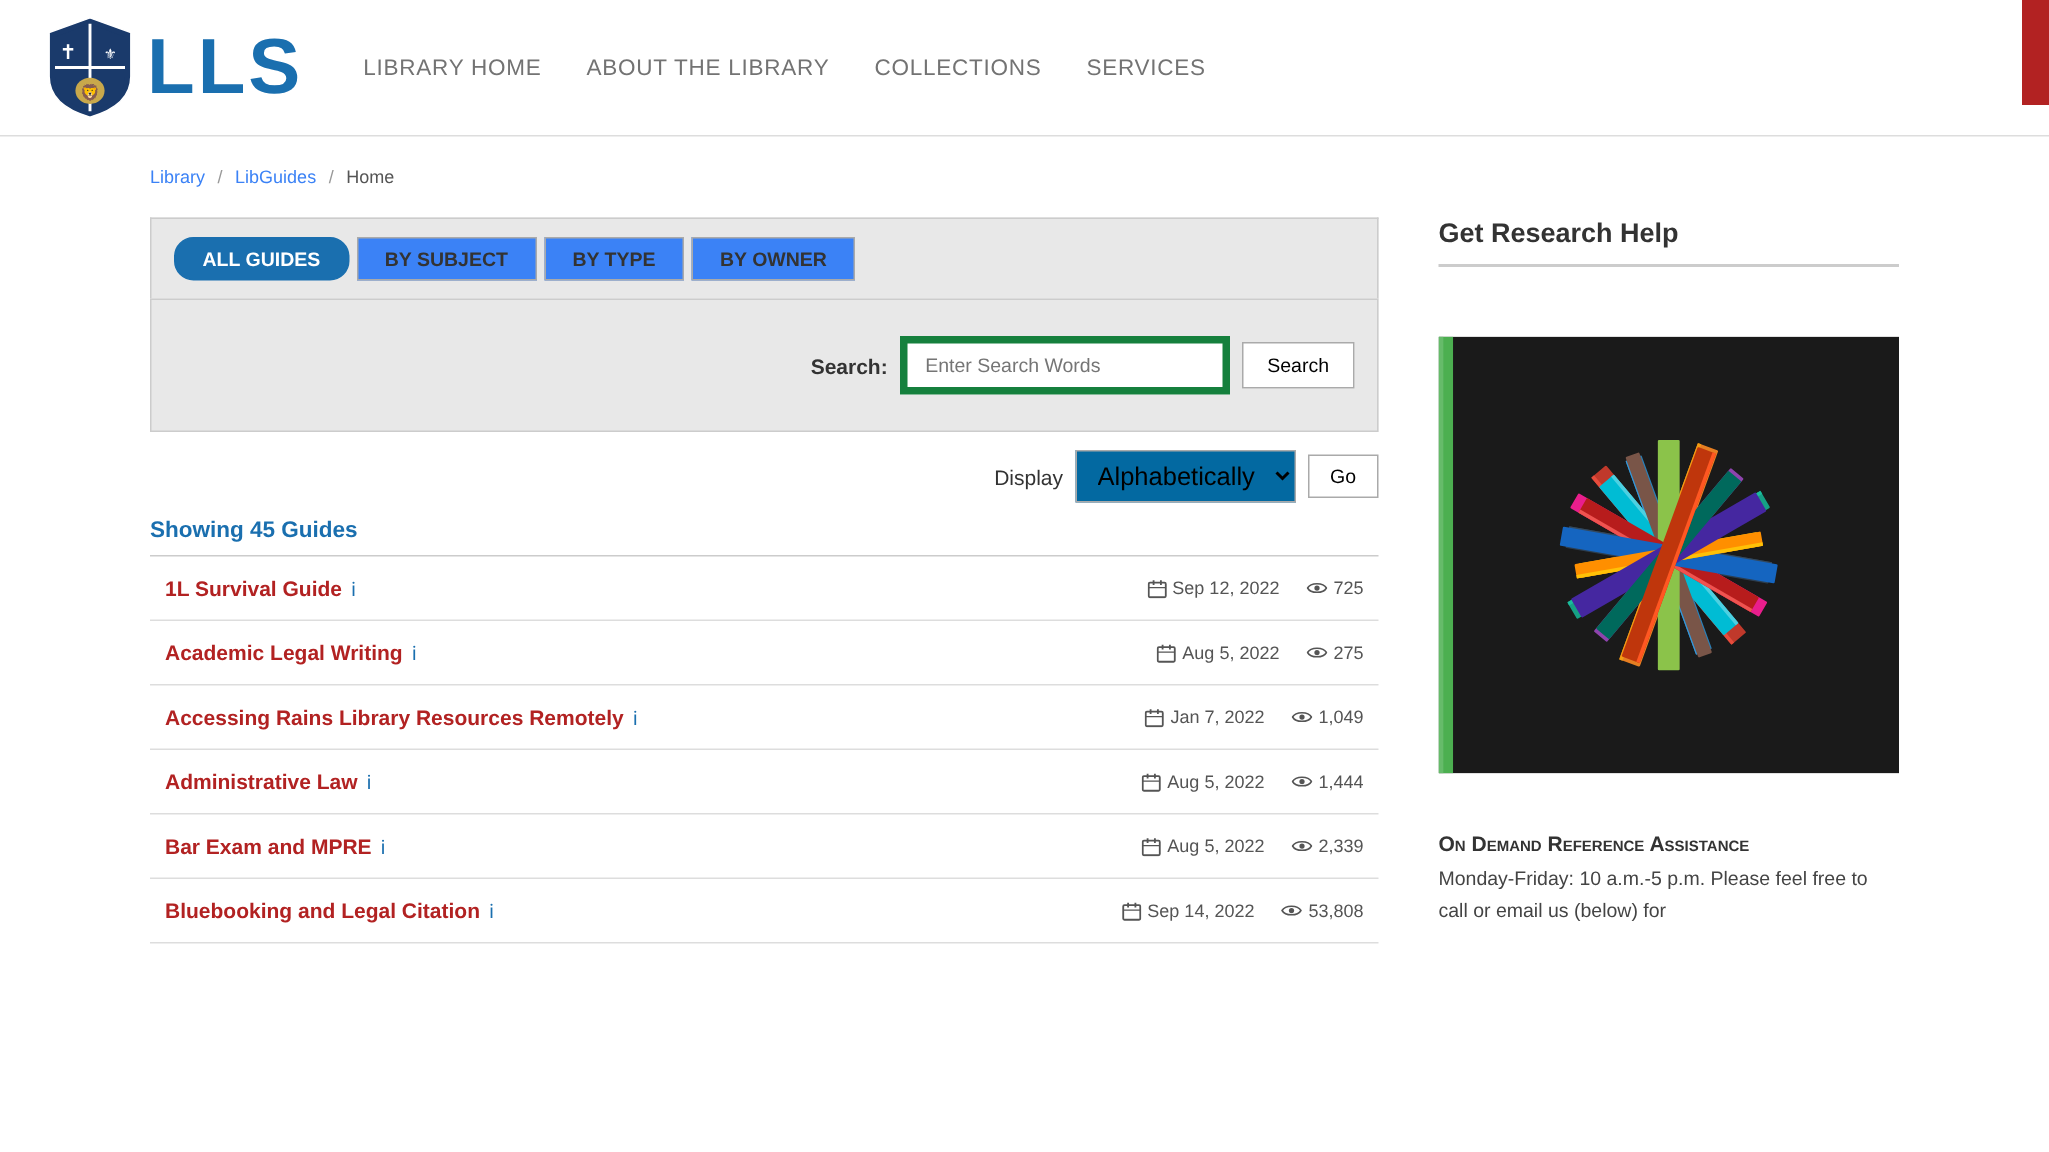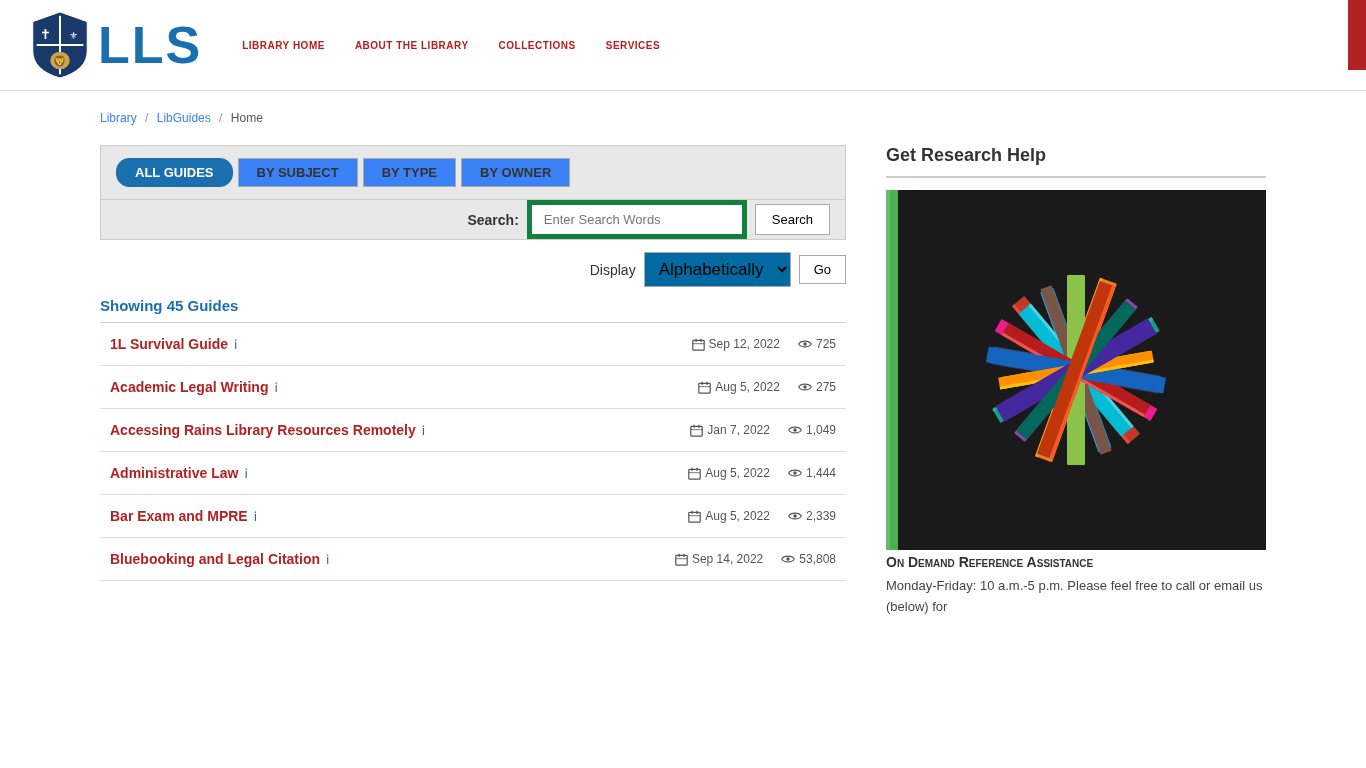--- a/index.html
+++ b/index.html
@@ -32,23 +32,23 @@
       letter-spacing: 2px;
       line-height: 1;
     }
     .main-nav {
       display: flex;
       align-items: center;
       gap: 30px;
       flex: 1;
     }
     .nav-item {
-      font-size: 10px;
-      font-weight: bold;
-      color: #b91c1c;
+      font-size: 15px;
+      font-weight: normal;
+      color: #737373;
       text-transform: uppercase;
       text-decoration: none;
       letter-spacing: 0.5px;
       cursor: pointer;
     }
     .header-right {
       display: flex;
       align-items: center;
       gap: 15px;
     }
@@ -126,21 +126,21 @@
       background: #1a6faf;
       color: #fff;
       border-color: #1a6faf;
       border-radius: 13px;
     }
 
     
     .search-bar {
       background: #e8e8e8;
       border: 1px solid #ccc;
-      padding: 0 15px;
+      padding: 24px 15px;
       display: flex;
       align-items: center;
       justify-content: flex-end;
       gap: 8px;
     }
     .search-label {
       font-size: 14px;
       font-weight: bold;
       color: #333;
     }
@@ -227,21 +227,21 @@
       align-items: center;
       gap: 18px;
       font-size: 12px;
       color: #555;
     }
     .meta-date { display: flex; align-items: center; gap: 4px; }
     .meta-views { display: flex; align-items: center; gap: 4px; }
 
     
     .right-panel {
-      width: 380px;
+      width: 307px;
       flex-shrink: 0;
     }
     .right-panel-title {
       font-size: 18px;
       font-weight: bold;
       color: #333;
       border-bottom: 2px solid #ccc;
       padding-bottom: 10px;
       margin-bottom: 12px;
     }

